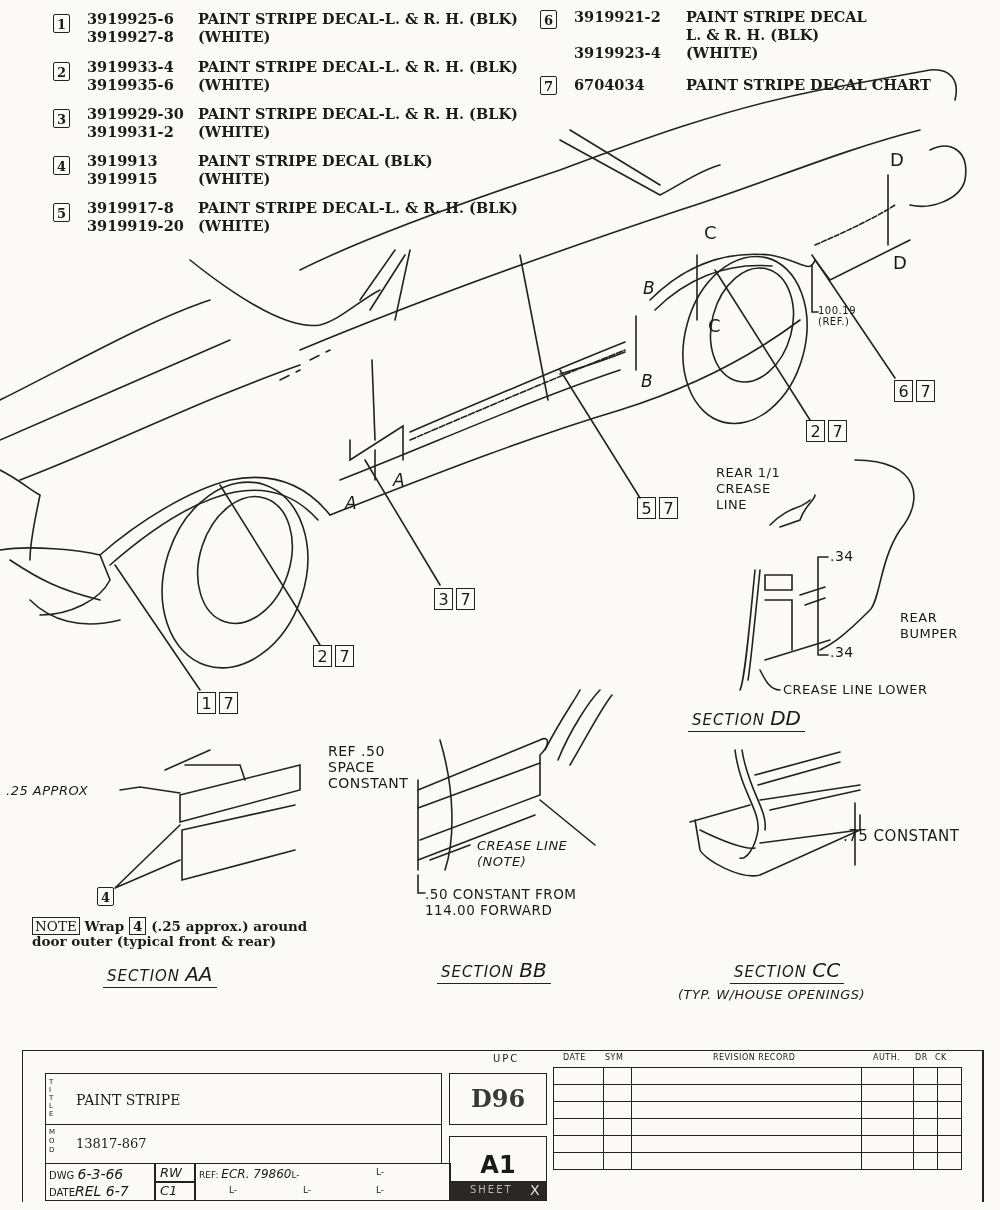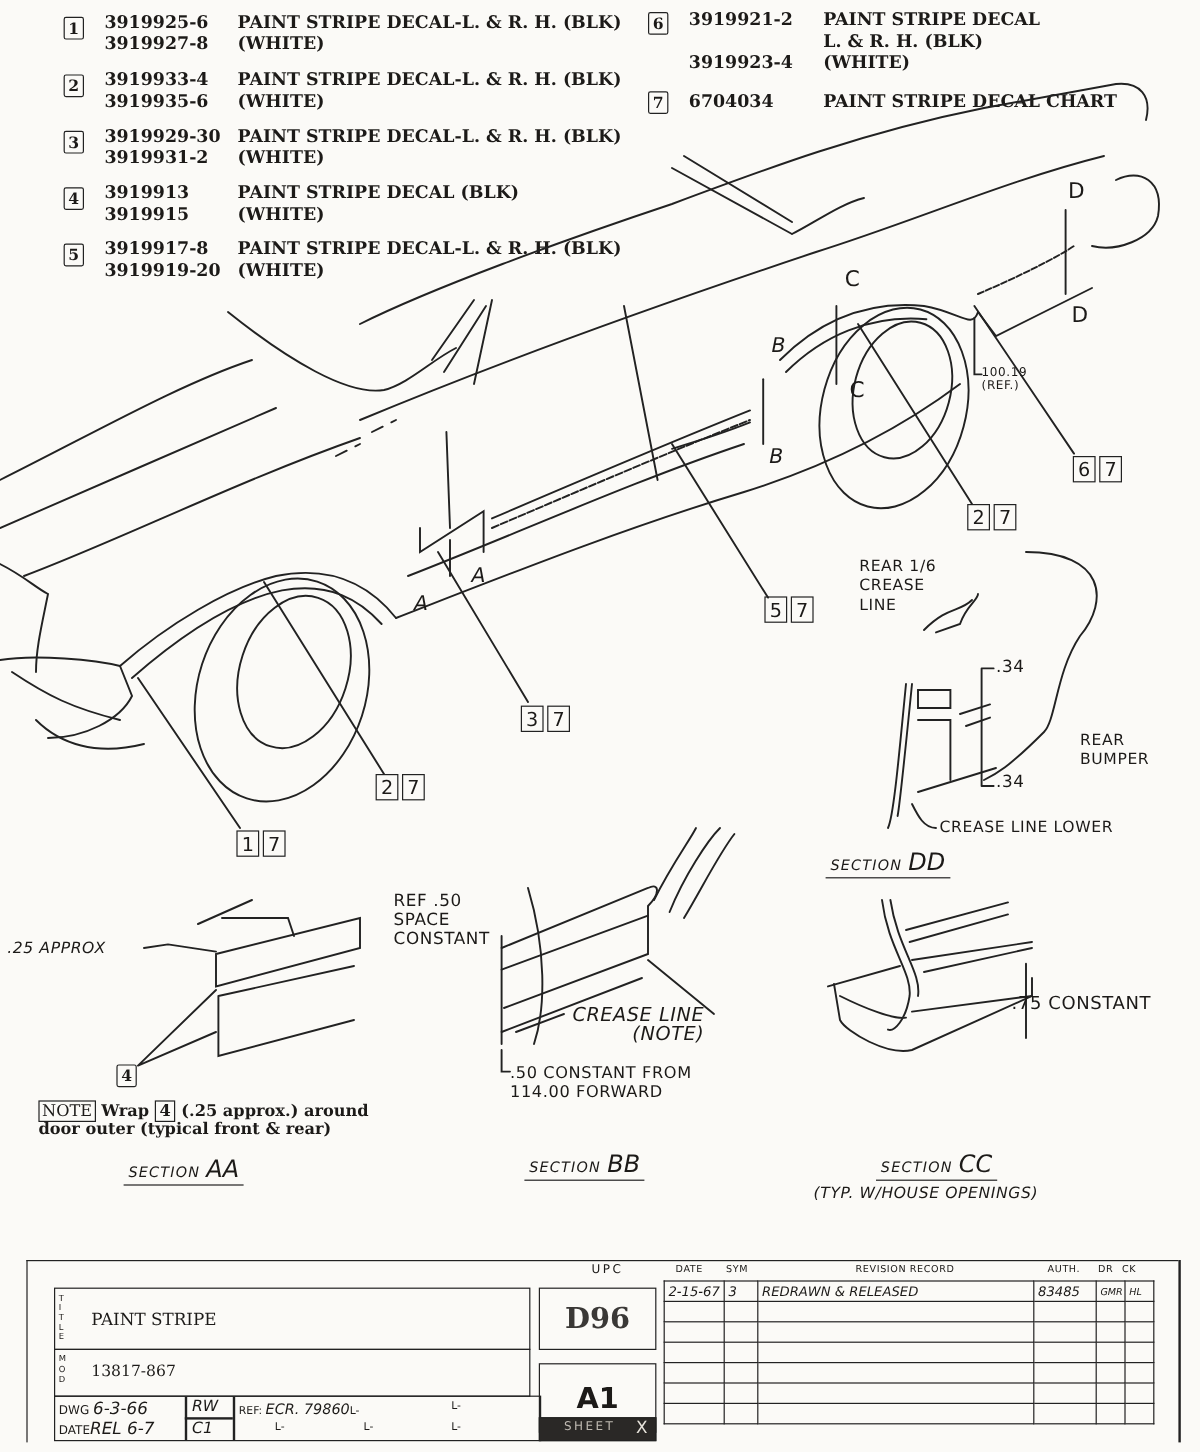--- a/index.html
+++ b/index.html
@@ -11,21 +11,21 @@
   .numbox{position:absolute;width:17px;height:19px;border:1.6px solid #222;border-radius:2px;text-align:center;font-size:13px;line-height:19px;box-sizing:border-box;font-family:"DejaVu Serif",serif;font-weight:bold;}
   .pn{position:absolute;left:34px;width:130px;}
   .desc{position:absolute;left:177px;white-space:nowrap;}
   .callout{position:absolute;display:flex;gap:3px;}
   .callout span{display:inline-block;width:19px;height:22px;border:1.6px solid #222;text-align:center;line-height:22px;font-size:16px;font-family:"DejaVu Sans",sans-serif;box-sizing:border-box;}
   svg.draw{position:absolute;left:0;top:0;}
   svg.draw path, svg.draw line, svg.draw ellipse, svg.draw polyline{fill:none;stroke:#222;stroke-width:1.6;stroke-linecap:round;}
   .lbl{position:absolute;font-family:"DejaVu Sans",sans-serif;font-size:14px;line-height:16px;letter-spacing:0.5px;}
   .ital{font-style:italic;}
   .section-title{position:absolute;font-family:"DejaVu Sans",sans-serif;font-style:italic;border-bottom:1.6px solid #222;padding:0 4px 1px;}
-  .section-title small{font-size:12px;letter-spacing:1px;}
+  .section-title small{font-size:15px;letter-spacing:1px;}
   .section-title b{font-weight:normal;font-size:20px;}
   
   .tb{position:absolute;border:1.6px solid #222;box-sizing:border-box;}
   .tbl{border-collapse:collapse;}
   .rev-head{font-family:"DejaVu Sans",sans-serif;font-size:8px;letter-spacing:0.5px;}
 </style>
 </head>
 <body>
 
 <div class="serif">
@@ -216,21 +216,21 @@
 <div class="callout" style="left:806px;top:420px;">
   <span>2</span>
   <span>7</span>
 </div>
 <div class="callout" style="left:894px;top:380px;">
   <span>6</span>
   <span>7</span>
 </div>
 
 <div class="lbl" style="left:716px;top:465px;font-size:13px;">
-  <div>REAR 1/6</div>
+  <div>REAR 1/1</div>
   <div>CREASE</div>
   <div>LINE</div>
 </div>
 <div class="lbl" style="left:830px;top:548px;">.34</div>
 <div class="lbl" style="left:830px;top:644px;">.34</div>
 <div class="lbl" style="left:900px;top:610px;font-size:13px;">
   <div>REAR</div>
   <div>BUMPER</div>
 </div>
 <div class="lbl" style="left:783px;top:682px;font-size:13px;">CREASE LINE LOWER</div>
@@ -249,21 +249,21 @@
 </div>
 <div class="section-title" style="left:103px;top:962px;">
   <small>SECTION</small> <b>AA</b>
 </div>
 
 <div class="lbl" style="left:328px;top:743px;font-size:14px;">
   <div>REF .50</div>
   <div>SPACE</div>
   <div>CONSTANT</div>
 </div>
-<div class="lbl ital" style="left:477px;top:838px;font-size:16px;text-align:right;">
+<div class="lbl ital" style="left:477px;top:838px;font-size:13px;">
   <div>CREASE LINE</div>
   <div>(NOTE)</div>
 </div>
 <div class="lbl" style="left:425px;top:886px;font-size:13.5px;">
   <div>.50 CONSTANT FROM</div>
   <div>114.00 FORWARD</div>
 </div>
 <div class="section-title" style="left:437px;top:958px;">
   <small>SECTION</small> <b>BB</b>
 </div>
@@ -327,28 +327,20 @@
     <colgroup>
         <col style="width:50px">
         <col style="width:28px">
         <col style="width:230px">
         <col style="width:52px">
         <col style="width:24px">
         <col style="width:24px">
       </colgroup>
     <tbody id="rev-body">
         <tr>
-          <td style="border: 1.4px solid rgb(34, 34, 34); height: 16px; padding: 0px 3px; font-style: italic; white-space: nowrap; overflow: hidden; font-size: 11px;">2-15-67</td>
-          <td style="border: 1.4px solid rgb(34, 34, 34); height: 16px; padding: 0px 3px; font-style: italic; white-space: nowrap; overflow: hidden; font-size: 11px;">3</td>
-          <td style="border: 1.4px solid rgb(34, 34, 34); height: 16px; padding: 0px 3px; font-style: italic; white-space: nowrap; overflow: hidden; font-size: 11px;">REDRAWN &amp; RELEASED</td>
-          <td style="border: 1.4px solid rgb(34, 34, 34); height: 16px; padding: 0px 3px; font-style: italic; white-space: nowrap; overflow: hidden; font-size: 11px;">83485</td>
-          <td style="border: 1.4px solid rgb(34, 34, 34); height: 16px; padding: 0px 3px; font-style: italic; white-space: nowrap; overflow: hidden; font-size: 8px;">GMR</td>
-          <td style="border: 1.4px solid rgb(34, 34, 34); height: 16px; padding: 0px 3px; font-style: italic; white-space: nowrap; overflow: hidden; font-size: 8px;">HL</td>
-        </tr>
-        <tr>
           <td style="border: 1.4px solid rgb(34, 34, 34); height: 16px; padding: 0px 3px; font-style: italic; white-space: nowrap; overflow: hidden; font-size: 11px;"></td>
           <td style="border: 1.4px solid rgb(34, 34, 34); height: 16px; padding: 0px 3px; font-style: italic; white-space: nowrap; overflow: hidden; font-size: 11px;"></td>
           <td style="border: 1.4px solid rgb(34, 34, 34); height: 16px; padding: 0px 3px; font-style: italic; white-space: nowrap; overflow: hidden; font-size: 11px;"></td>
           <td style="border: 1.4px solid rgb(34, 34, 34); height: 16px; padding: 0px 3px; font-style: italic; white-space: nowrap; overflow: hidden; font-size: 11px;"></td>
           <td style="border: 1.4px solid rgb(34, 34, 34); height: 16px; padding: 0px 3px; font-style: italic; white-space: nowrap; overflow: hidden; font-size: 8px;"></td>
           <td style="border: 1.4px solid rgb(34, 34, 34); height: 16px; padding: 0px 3px; font-style: italic; white-space: nowrap; overflow: hidden; font-size: 8px;"></td>
         </tr>
         <tr>
           <td style="border: 1.4px solid rgb(34, 34, 34); height: 16px; padding: 0px 3px; font-style: italic; white-space: nowrap; overflow: hidden; font-size: 11px;"></td>
           <td style="border: 1.4px solid rgb(34, 34, 34); height: 16px; padding: 0px 3px; font-style: italic; white-space: nowrap; overflow: hidden; font-size: 11px;"></td>

